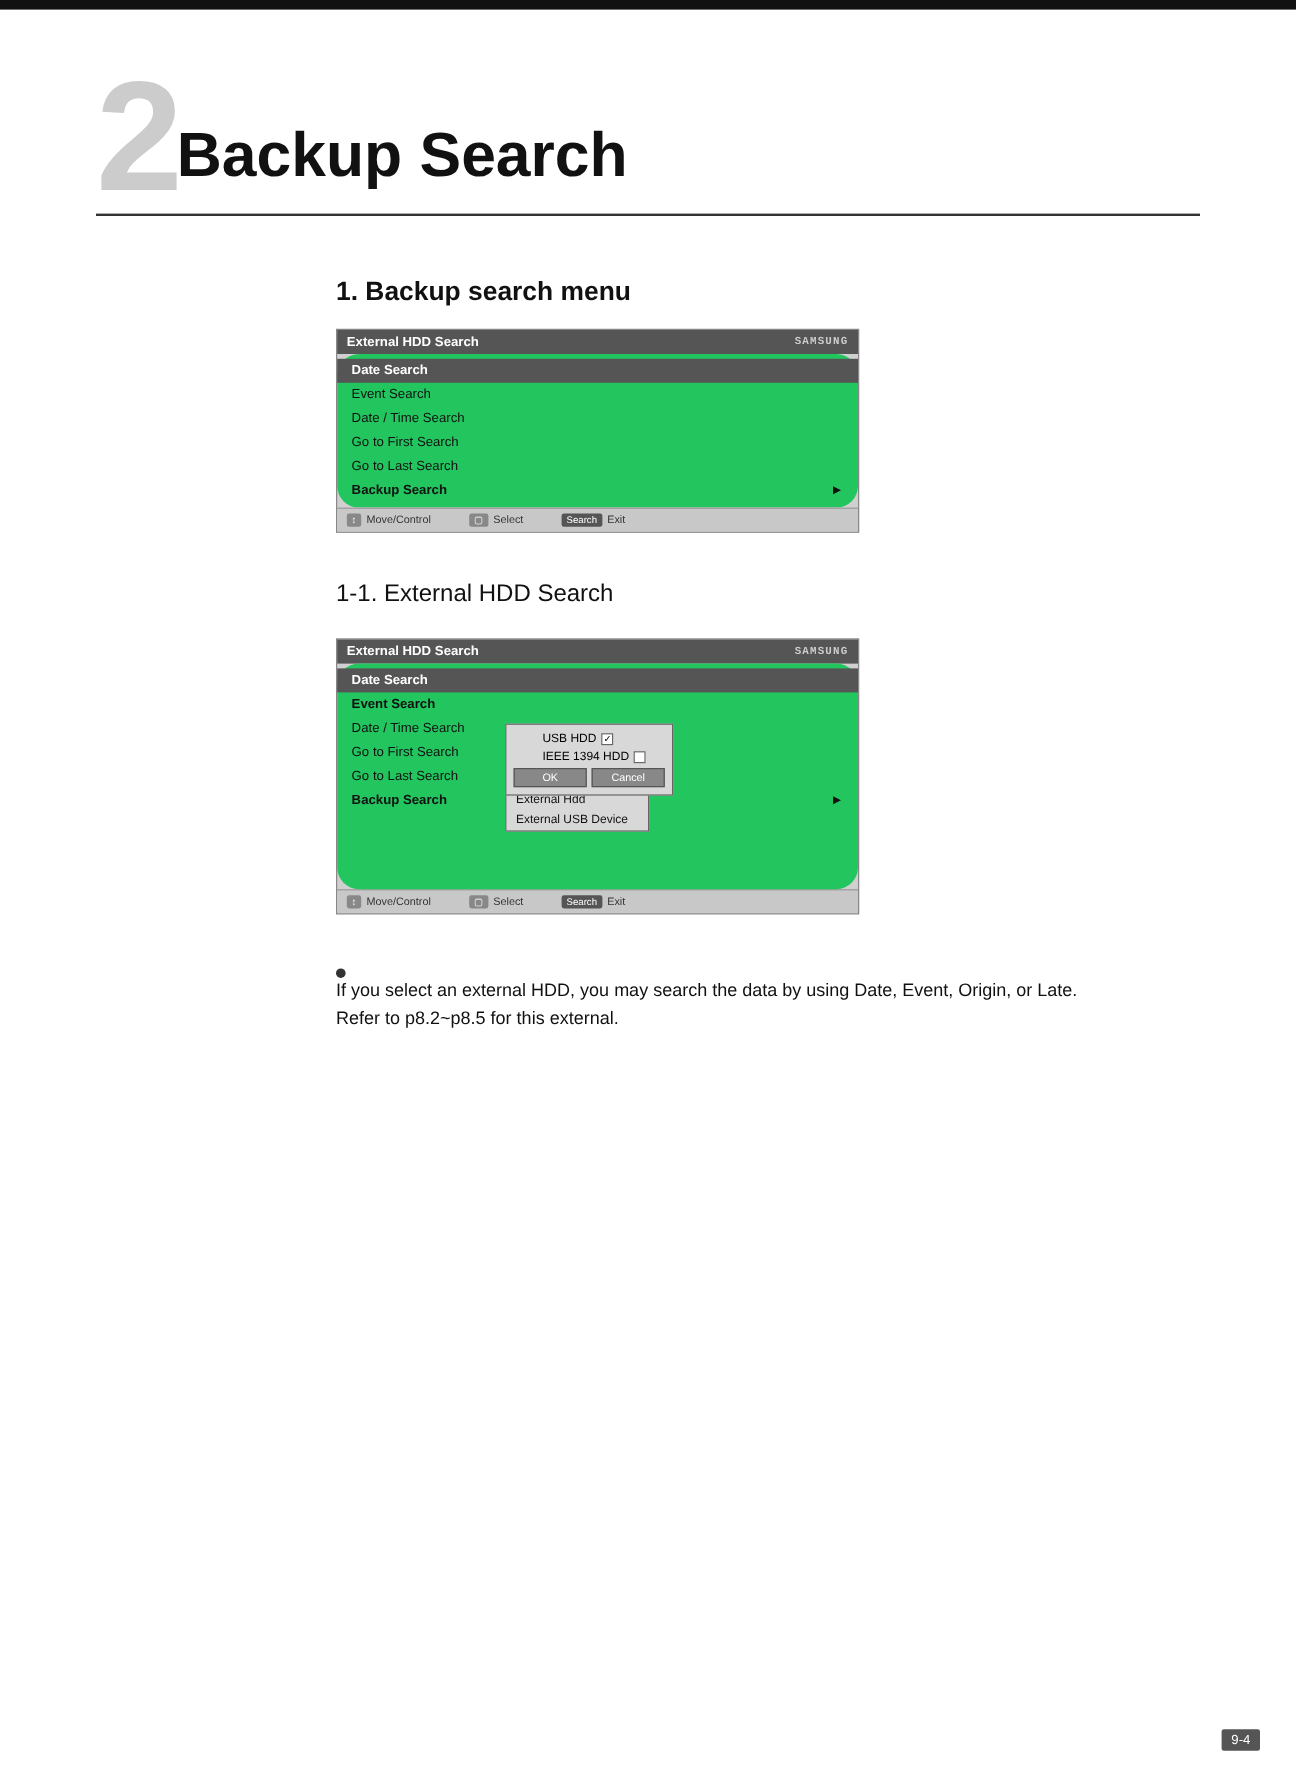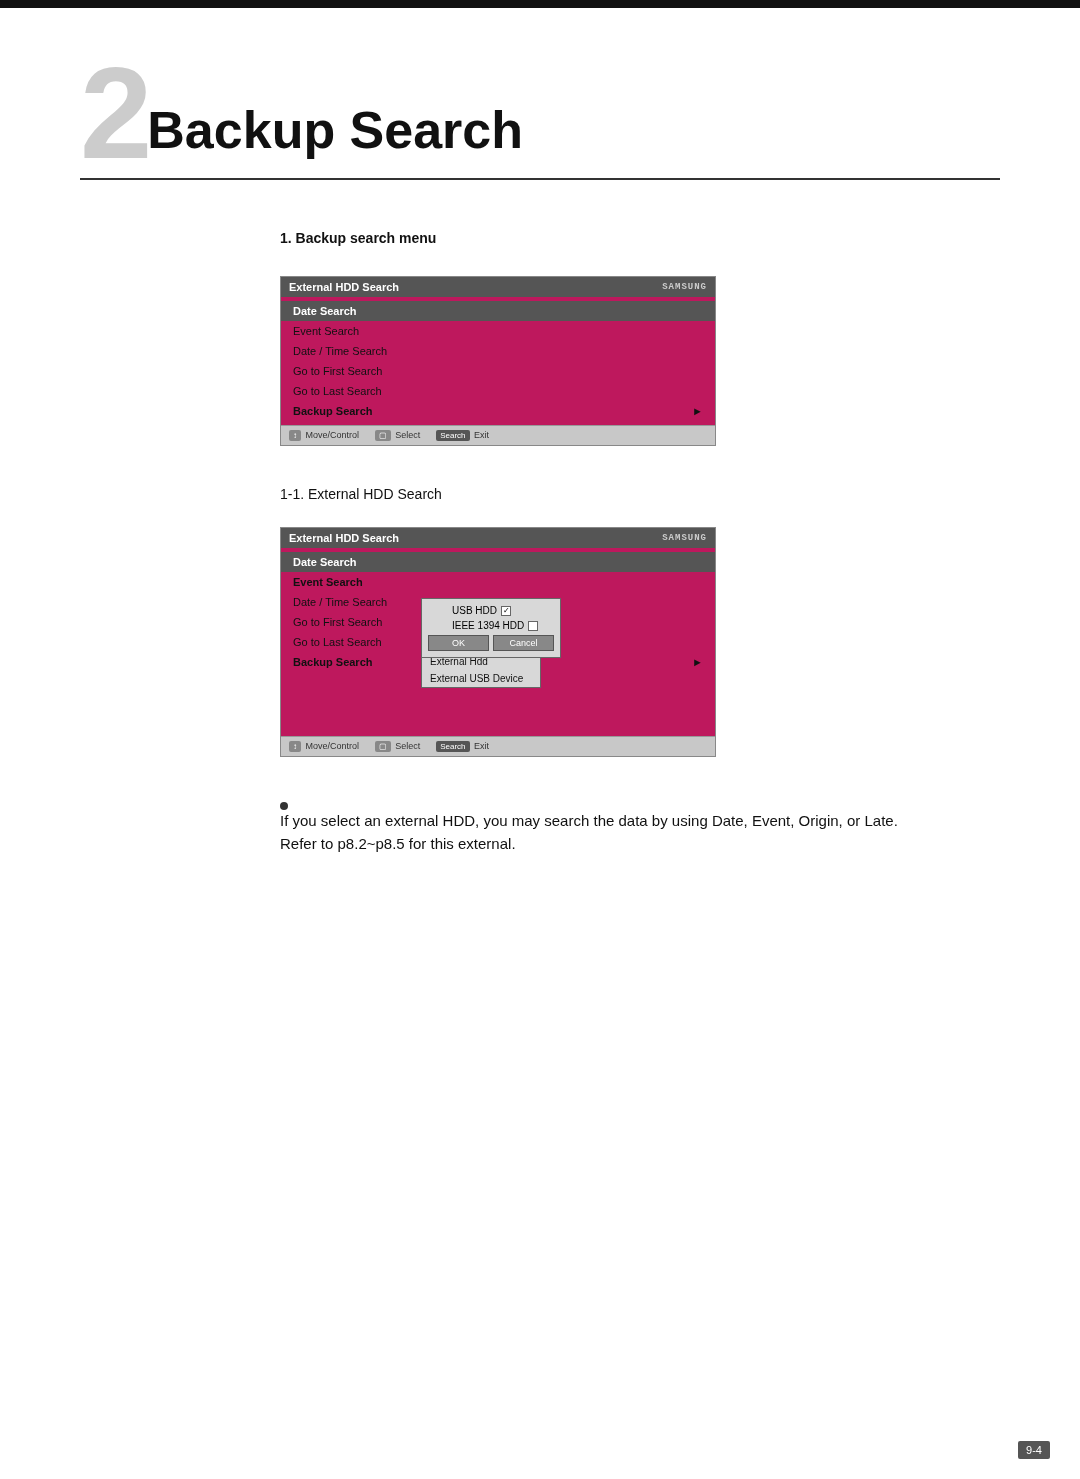--- a/index.html
+++ b/index.html
@@ -44,24 +44,24 @@
 
     .chapter-title {
       font-size: 52px;
       font-weight: bold;
       color: #111;
       margin-bottom: 8px;
     }
 
     
     .section-heading {
-      font-size: 14px;
-      font-weight: bold;
-      color: #111;
-      margin-bottom: 30px;
+      font-size: 22px;
+      font-weight: bold;
+      color: #111;
+      margin-bottom: 18px;
       margin-left: 200px;
     }
 
     
     .mockup-container {
       margin-left: 200px;
       margin-bottom: 40px;
     }
 
     
@@ -85,22 +85,23 @@
     }
 
     .samsung-logo {
       font-size: 9px;
       letter-spacing: 1px;
       color: #ccc;
       font-family: Liberation Mono, monospace;
     }
 
     .menu-list {
-      background: #be185d;
+      background: #22c55e;
       padding: 4px 0;
+      border-radius: 18px;
     }
 
     .menu-item {
       padding: 4px 12px;
       font-size: 11px;
       color: #111;
       cursor: default;
     }
 
     .menu-item.selected {
@@ -117,42 +118,42 @@
       display: flex;
       justify-content: space-between;
       align-items: center;
     }
 
     .screen-footer {
       background: #c8c8c8;
       border-top: 1px solid #999;
       padding: 4px 8px;
       display: flex;
-      gap: 16px;
+      gap: 32px;
       font-size: 9px;
       color: #333;
     }
 
     .footer-key {
       display: inline-block;
       background: #888;
       color: #fff;
       padding: 1px 4px;
       border-radius: 2px;
       font-size: 8px;
       margin-right: 2px;
     }
 
     .footer-key.search-key {
       background: #555;
     }
 
     
     .subsection-heading {
-      font-size: 14px;
+      font-size: 20px;
       font-weight: normal;
       color: #111;
       margin-bottom: 25px;
       margin-left: 200px;
       margin-top: 40px;
     }
 
     
     .popup-overlay {
       position: relative;

